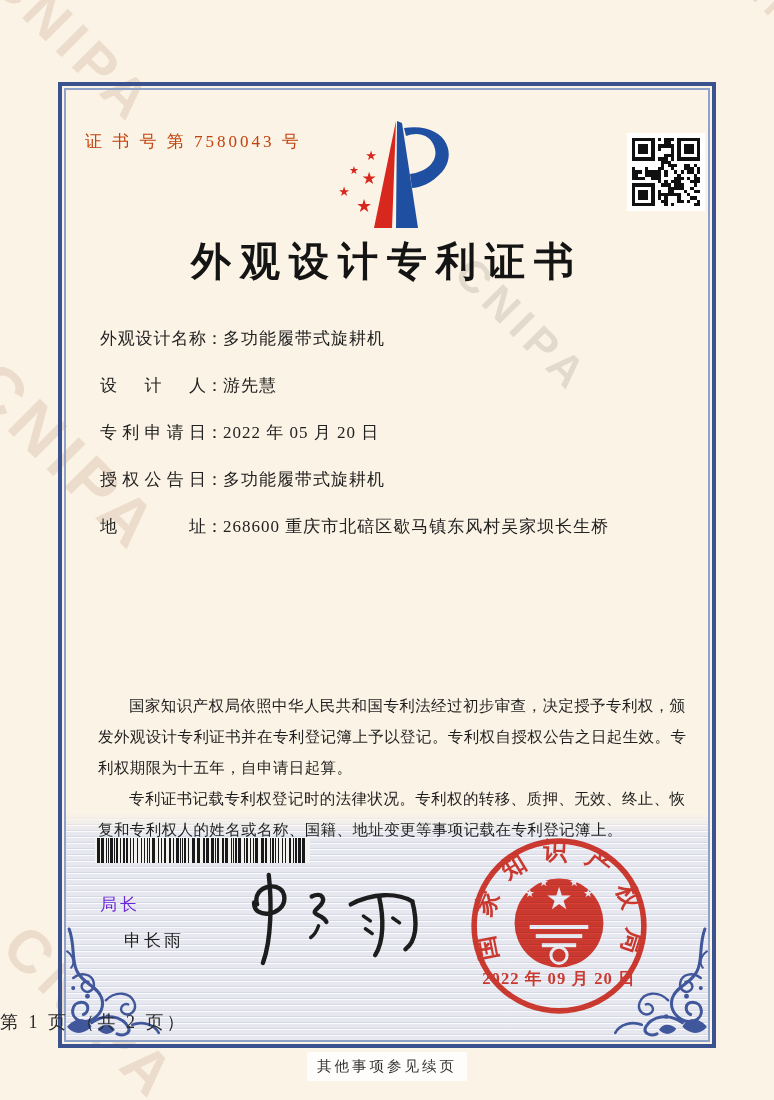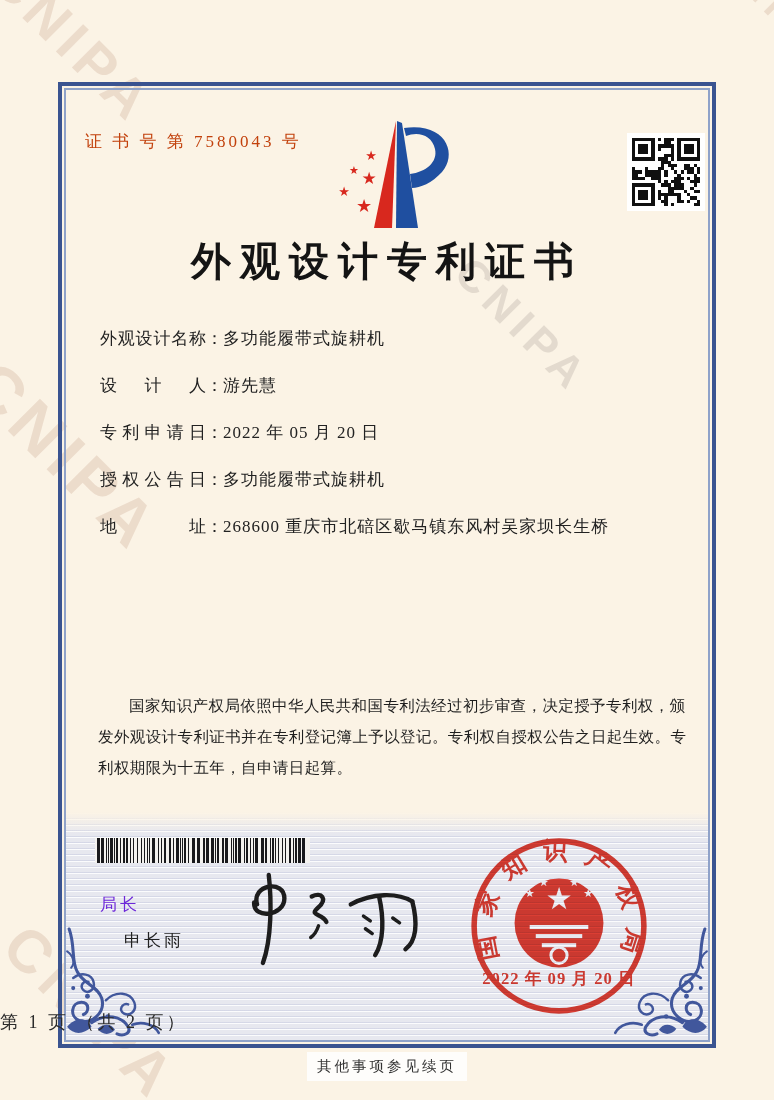--- a/index.html
+++ b/index.html
@@ -383,20 +383,21 @@
     <div class="frow">
       <span class="flabel">授权公告日</span><span>：</span><span class="fvalue">多功能履带式旋耕机</span>
     </div>
     <div class="frow">
       <span class="flabel">地址</span><span>：</span><span class="fvalue">268600  重庆市北碚区歇马镇东风村吴家坝长生桥</span>
     </div>
   </div>
 
   <div class="paras">
     <p>国家知识产权局依照中华人民共和国专利法经过初步审查，决定授予专利权，颁发外观设计专利证书并在专利登记簿上予以登记。专利权自授权公告之日起生效。专利权期限为十五年，自申请日起算。</p>
+    <p>专利证书记载专利权登记时的法律状况。专利权的转移、质押、无效、终止、恢复和专利权人的姓名或名称、国籍、地址变更等事项记载在专利登记簿上。</p>
   </div>
 
   <div class="barcode">
     <svg id="barcode-svg" viewBox="0 0 215 25" preserveAspectRatio="none" shape-rendering="crispEdges">
         <rect x="2" y="0" width="3" height="25"></rect>
         <rect x="6" y="0" width="3" height="25"></rect>
         <rect x="11" y="0" width="1" height="25"></rect>
         <rect x="13" y="0" width="1" height="25"></rect>
         <rect x="15" y="0" width="3" height="25"></rect>
         <rect x="19" y="0" width="1" height="25"></rect>

